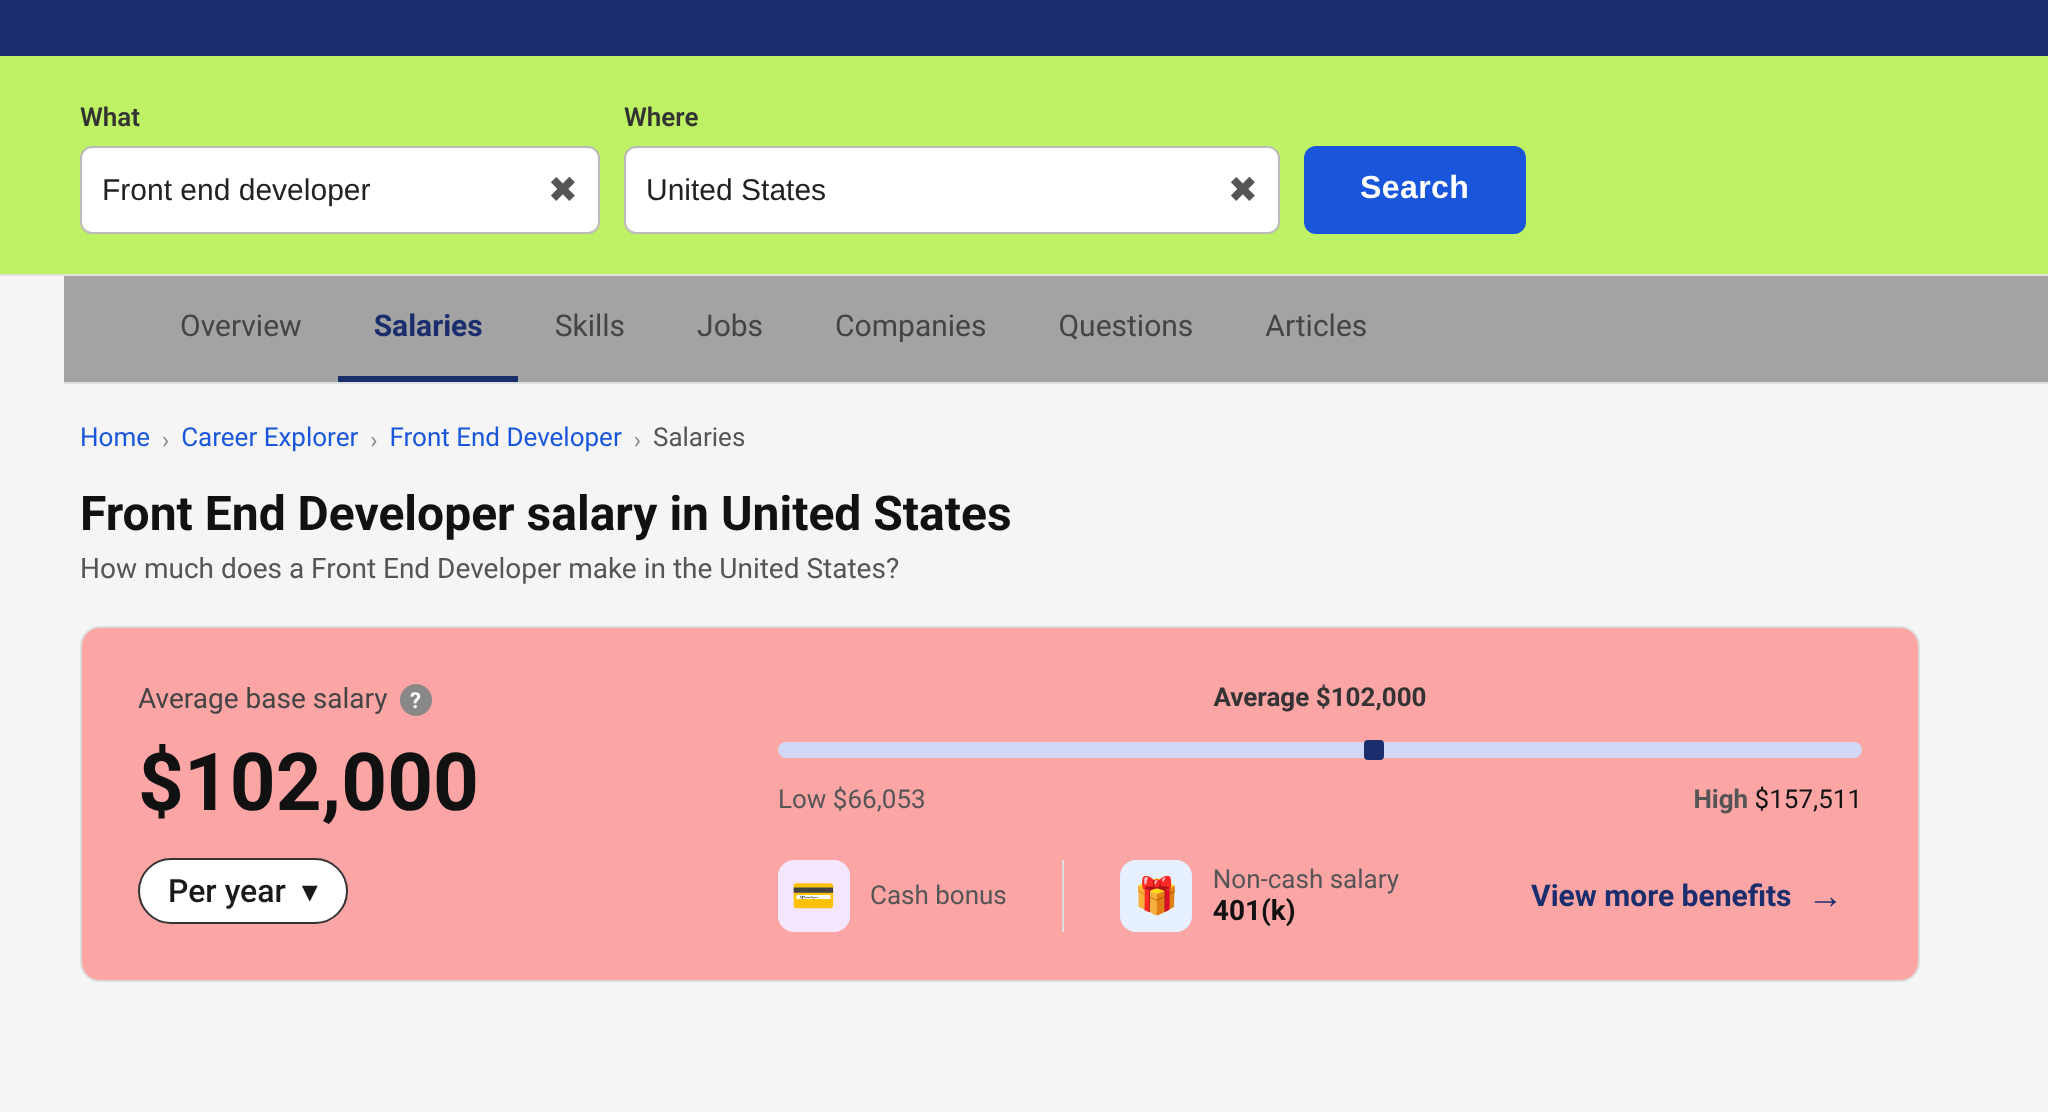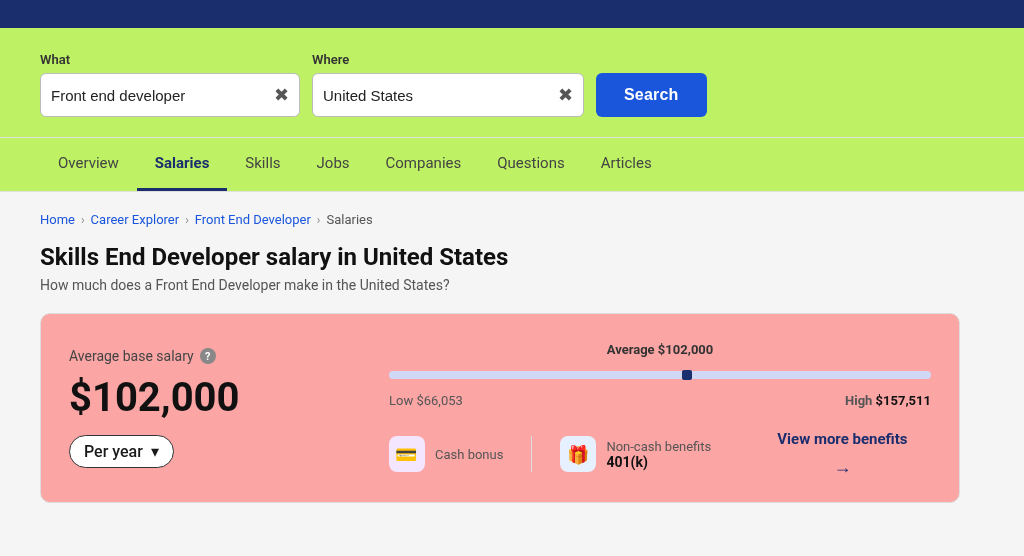--- a/index.html
+++ b/index.html
@@ -66,42 +66,43 @@
       cursor: pointer;
       color: #555;
       font-size: 18px;
       display: flex;
       align-items: center;
       padding: 0;
       margin-left: 6px;
     }
 
     .what-field .input-wrapper { width: 260px; }
-    .where-field .input-wrapper { width: 272px; }
+    .where-field .input-wrapper { width: 328px; }
 
     .search-btn {
       background: #1a56db;
       color: #fff;
       border: none;
       border-radius: 6px;
       height: 44px;
       padding: 0 28px;
       font-size: 16px;
       font-weight: 600;
       cursor: pointer;
       letter-spacing: 0.2px;
     }
 
     
     .nav-tabs {
-      background: #bef264;
+      background: #a3a3a3;
       display: flex;
       gap: 0;
       padding: 0 40px;
       border-bottom: 1px solid #e0e0e0;
+      margin-left: 32px;
     }
 
     .nav-tab {
       padding: 16px 18px;
       font-size: 15px;
       color: #444;
       cursor: pointer;
       border-bottom: 3px solid transparent;
       text-decoration: none;
       font-weight: 400;
@@ -265,21 +266,21 @@
 
     .chart-labels {
       display: flex;
       justify-content: space-between;
       font-size: 13px;
       color: #444;
     }
 
     .chart-low { color: #555; }
     .chart-high { color: #555; }
-    .chart-high-val { font-weight: 700; color: #111; }
+    .chart-high-val { font-weight: 400; color: #111; }
 
     
     .benefits-row {
       display: flex;
       align-items: center;
       margin-top: 22px;
       gap: 0;
     }
 
     .benefit-item {
@@ -327,21 +328,20 @@
     .view-more-link {
       display: flex;
       align-items: center;
       gap: 8px;
       color: #1a2d6d;
       font-size: 15px;
       font-weight: 700;
       text-decoration: none;
       cursor: pointer;
       margin-left: 10px;
-      flex-direction: column;
     }
 
     .arrow-icon {
       font-size: 18px;
     }
   </style>
 </head>
 <body>
 
 <div class="header-bar"></div>
@@ -383,21 +383,21 @@
   <div class="breadcrumb">
     <a href="#">Home</a>
     <span class="breadcrumb-sep">›</span>
     <a href="#">Career Explorer</a>
     <span class="breadcrumb-sep">›</span>
     <a href="#">Front End Developer</a>
     <span class="breadcrumb-sep">›</span>
     <span class="breadcrumb-current">Salaries</span>
   </div>
 
-  <h1 class="page-title">Skills End Developer salary in United States</h1>
+  <h1 class="page-title">Front End Developer salary in United States</h1>
   <p class="page-subtitle">How much does a Front End Developer make in the United States?</p>
 
   <div class="salary-card">
     <div class="salary-left">
       <div class="avg-label">
         <span>Average base salary</span>
         <span class="help-icon">?</span>
       </div>
       <div class="salary-amount">$102,000</div>
       <div class="period-selector">
@@ -429,21 +429,21 @@
       <div class="benefits-row">
         <div class="benefit-item">
           <div class="benefit-icon cash">💳</div>
           <div class="benefit-text">
             <span class="benefit-name">Cash bonus</span>
           </div>
         </div>
         <div class="benefit-item">
           <div class="benefit-icon noncash">🎁</div>
           <div class="benefit-text">
-            <span class="benefit-name">Non-cash benefits</span>
+            <span class="benefit-name">Non-cash salary</span>
             <span class="benefit-value">401(k)</span>
           </div>
         </div>
         <a class="view-more-link">
           <span>View more benefits</span>
           <span class="arrow-icon">→</span>
         </a>
       </div>
     </div>
   </div>

